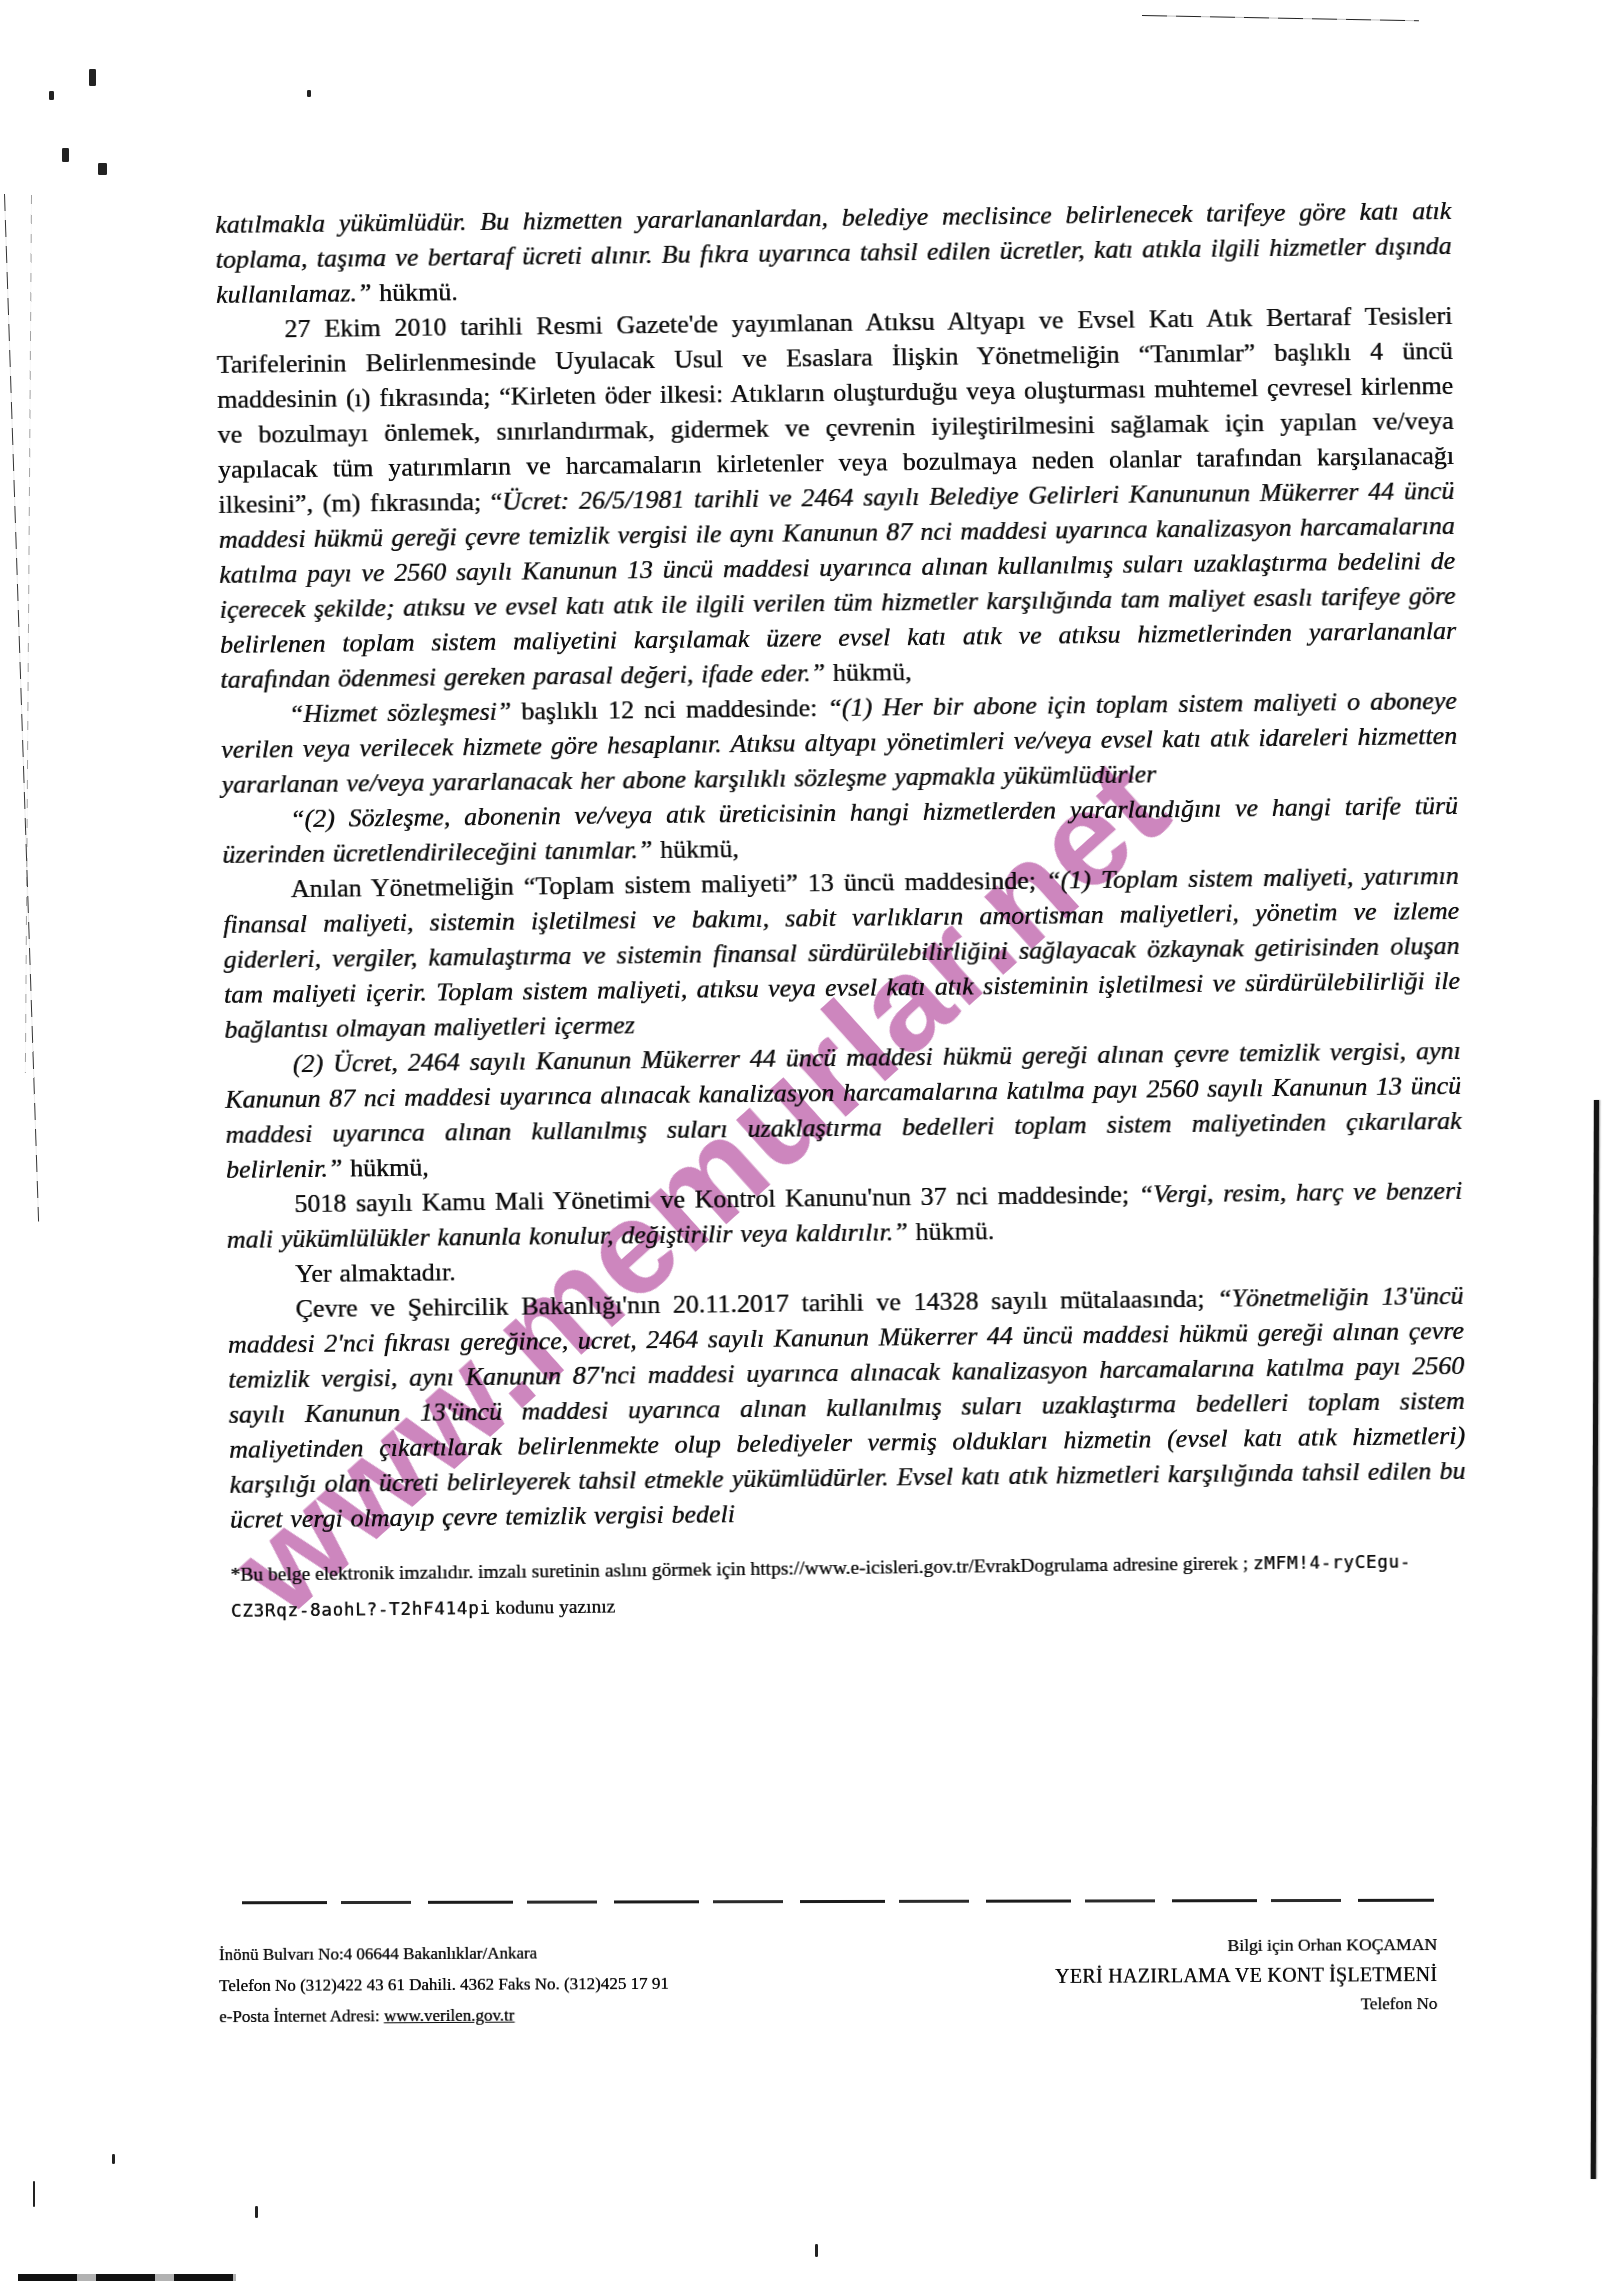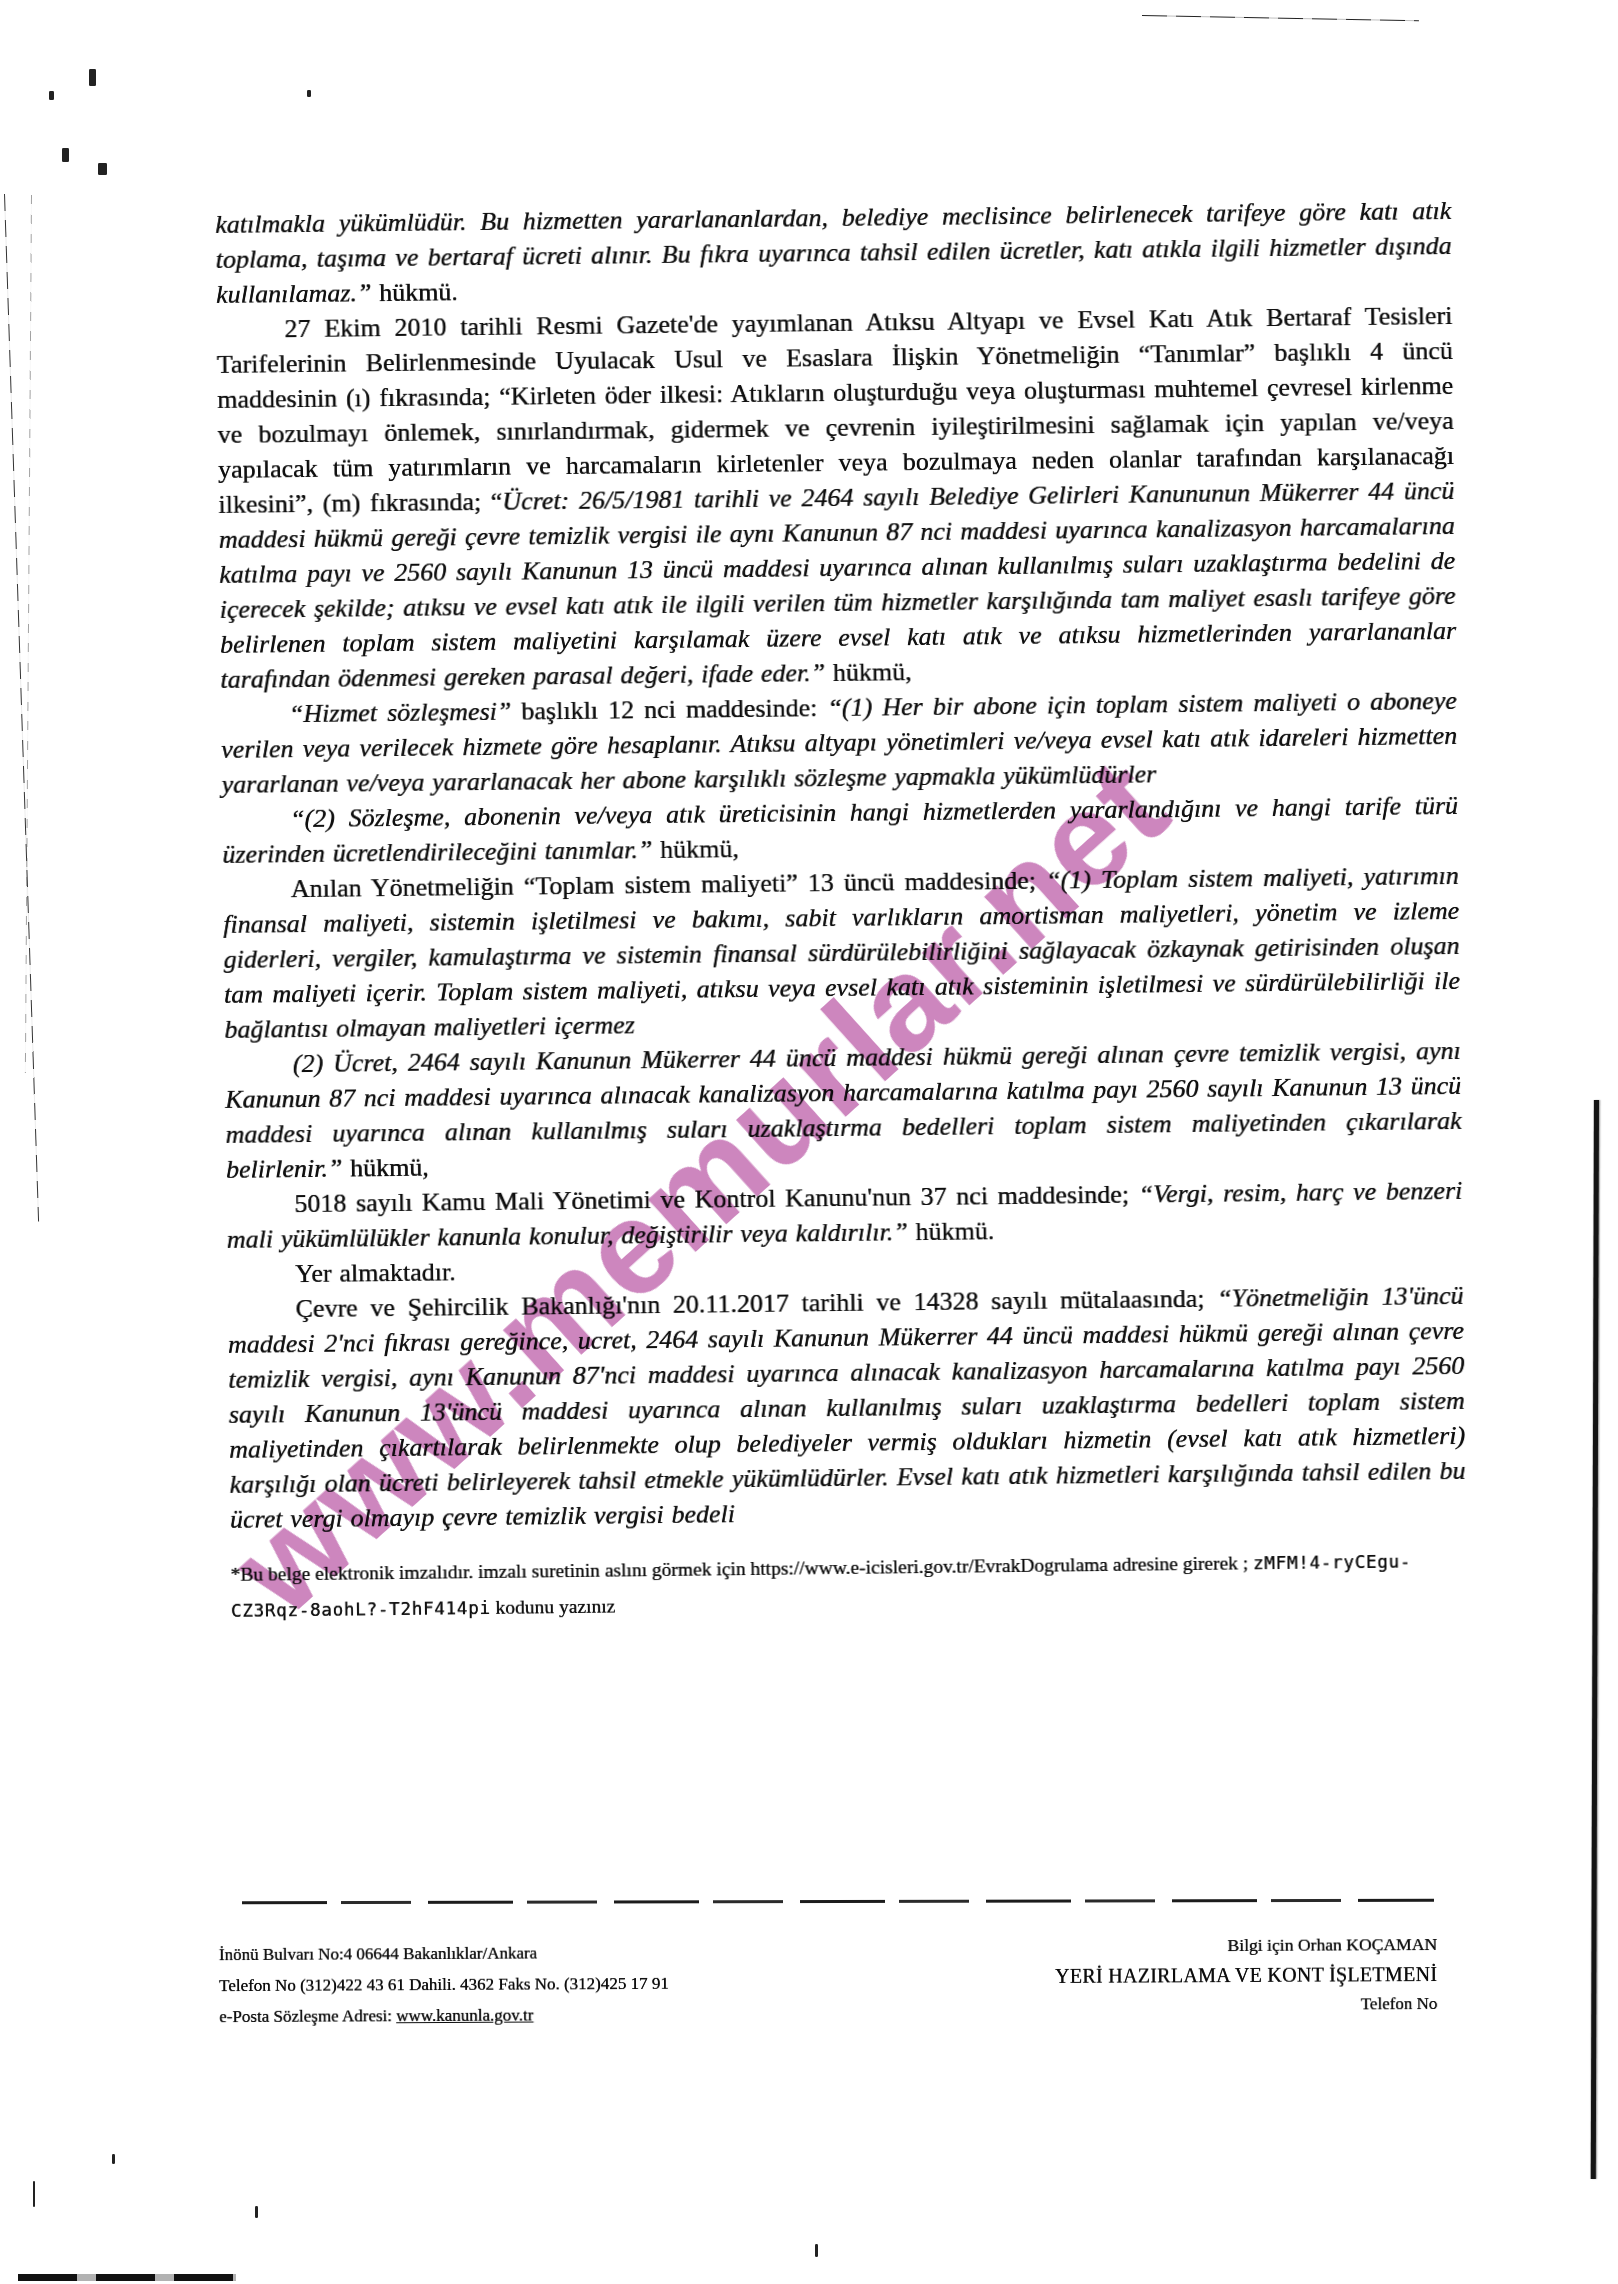--- a/index.html
+++ b/index.html
@@ -146,21 +146,21 @@
   <div class="watermark" style="color: rgb(194, 107, 176);">www.memurlar.net</div>
 
   <div class="separator"></div>
 
   <div class="footer-left">
     <div id="footer-left-lines">
         <div>İnönü Bulvarı No:4 06644 Bakanlıklar/Ankara</div>
         <div>Telefon No (312)422 43 61 Dahili. 4362 Faks No. (312)425 17 91</div>
       </div>
     <div>
-      <span>e-Posta Sözleşme Adresi: </span><span class="u">www.kanunla.gov.tr</span>
+      <span>e-Posta İnternet Adresi: </span><span class="u">www.verilen.gov.tr</span>
     </div>
   </div>
 
   <div class="footer-right" id="footer-right-lines">
       <div class="fr-0">Bilgi için Orhan KOÇAMAN</div>
       <div class="fr-1">YERİ HAZIRLAMA VE KONT İŞLETMENİ</div>
       <div class="fr-2">Telefon No</div>
     </div>
 
 </div>

